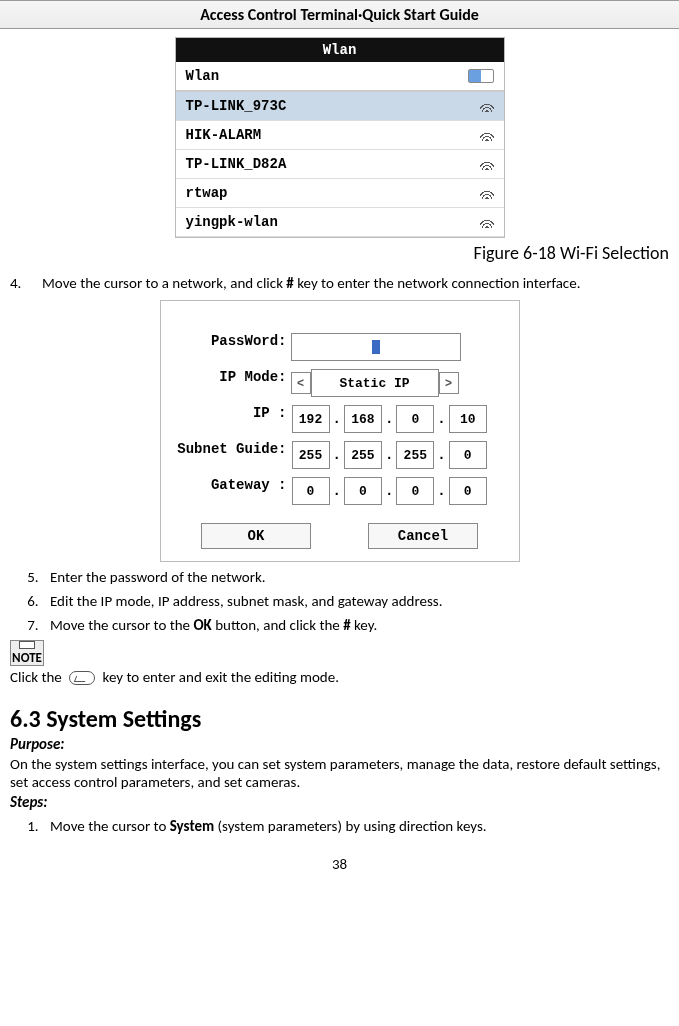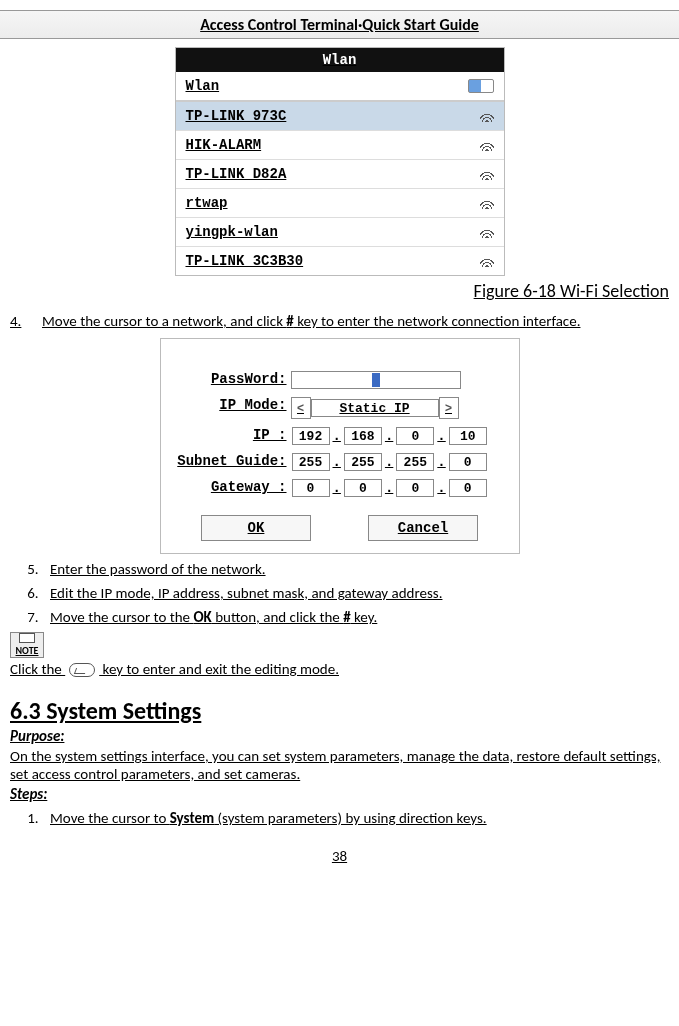--- a/index.html
+++ b/index.html
@@ -5,22 +5,21 @@
   * { box-sizing: border-box; }
   body {
     margin: 0;
     font-family: Calibri, "Segoe UI", Arial, sans-serif;
     font-size: 15px;
     color: #000;
     width: 679px;
     background: #fff;
   }
   .page {
-    padding: 10px 10px 20px 10px;
-    text-decoration: underline;
+    padding: 0 10px 20px 10px;
   }
   .header-band {
     border-top: 1px solid #999;
     border-bottom: 1px solid #999;
     background: linear-gradient(#f6f6f6,#ececec);
     text-align: center;
     font-weight: bold;
     font-size: 16px;
     padding: 4px 0;
     margin: 0 -10px 8px -10px;
@@ -99,21 +98,21 @@
     margin: 8px 0;
   }
   .formlabel {
     width: 118px;
     text-align: right;
     padding-right: 4px;
   }
   .txtbox {
     border: 1px solid #888;
     background: #fff;
-    height: 18px;
+    height: 28px;
     display: inline-flex;
     align-items: center;
     justify-content: center;
     font-family: inherit;
     font-weight: bold;
     font-size: 13px;
   }
   .pwdbox { width: 170px; position: relative; }
   .cursor {
     width: 8px; height: 14px; background: #3a6ac3;
@@ -144,21 +143,21 @@
     background:#f7f7f7;
     font-family: inherit;
     font-weight:bold;
     font-size:14px;
   }
   .note-icon {
     width: 34px; height: 26px;
     border:1px solid #888;
     background:#eee;
     display:flex;flex-direction:column;align-items:center;justify-content:center;
-    font-size:10px; font-weight:bold;
+    font-size:13px; font-weight:bold;
     margin: 6px 0 2px 0;
   }
   .note-icon .paper {
     width:16px;height:12px;border:1px solid #555;background:#fff;margin-bottom:1px;
   }
   h2.section {
     font-size: 24px;
     font-weight: bold;
     margin: 18px 0 2px 0;
   }
@@ -219,24 +218,20 @@
       <span class="wifi-icon"></span>
     </div>
     <div class="ss1-row">
       <span>rtwap</span>
       <span class="wifi-icon"></span>
     </div>
     <div class="ss1-row">
       <span>yingpk-wlan</span>
       <span class="wifi-icon"></span>
     </div>
-    <div class="ss1-row" style="border-bottom:none">
-      <span>TP-LINK_3C3B30</span>
-      <span class="wifi-icon"></span>
-    </div>
   </div>
   <div class="caption">
     <span>Figure 6-18</span>
     <span> </span>
     <span>Wi-Fi Selection</span>
   </div>
 
   <div style="display:flex">
     <div style="width:32px">4.</div>
     <div style="flex:1">

